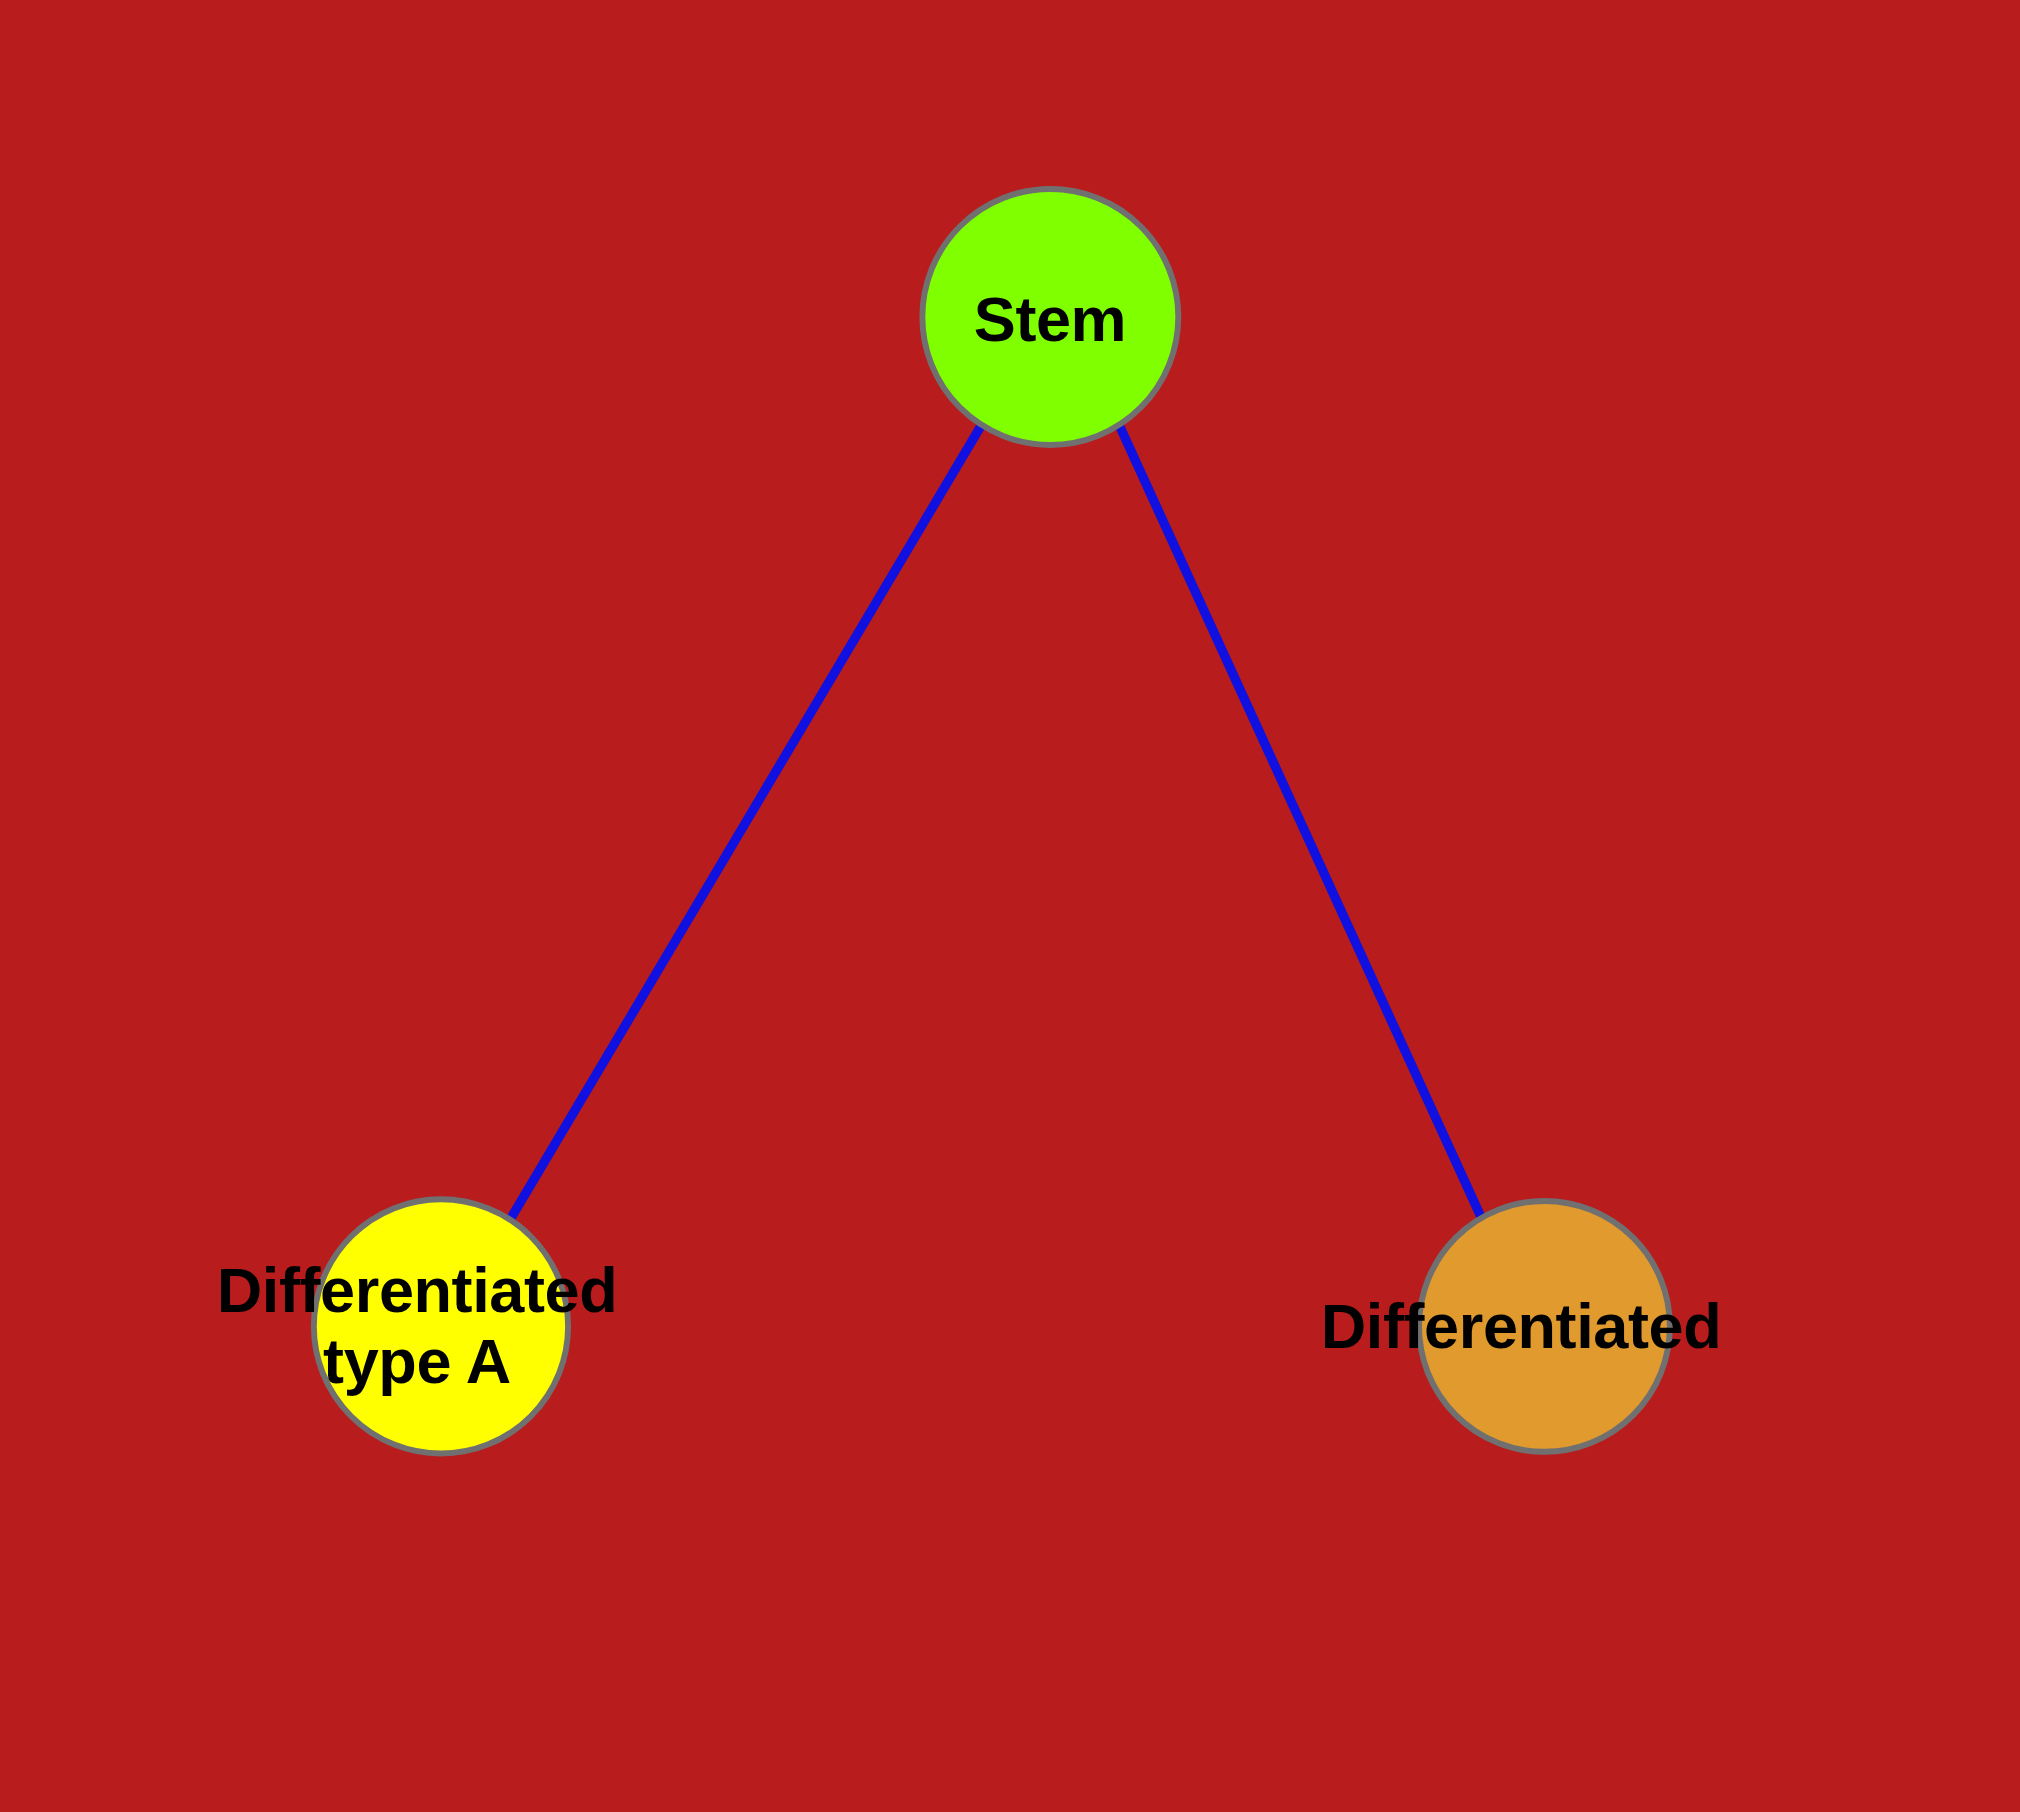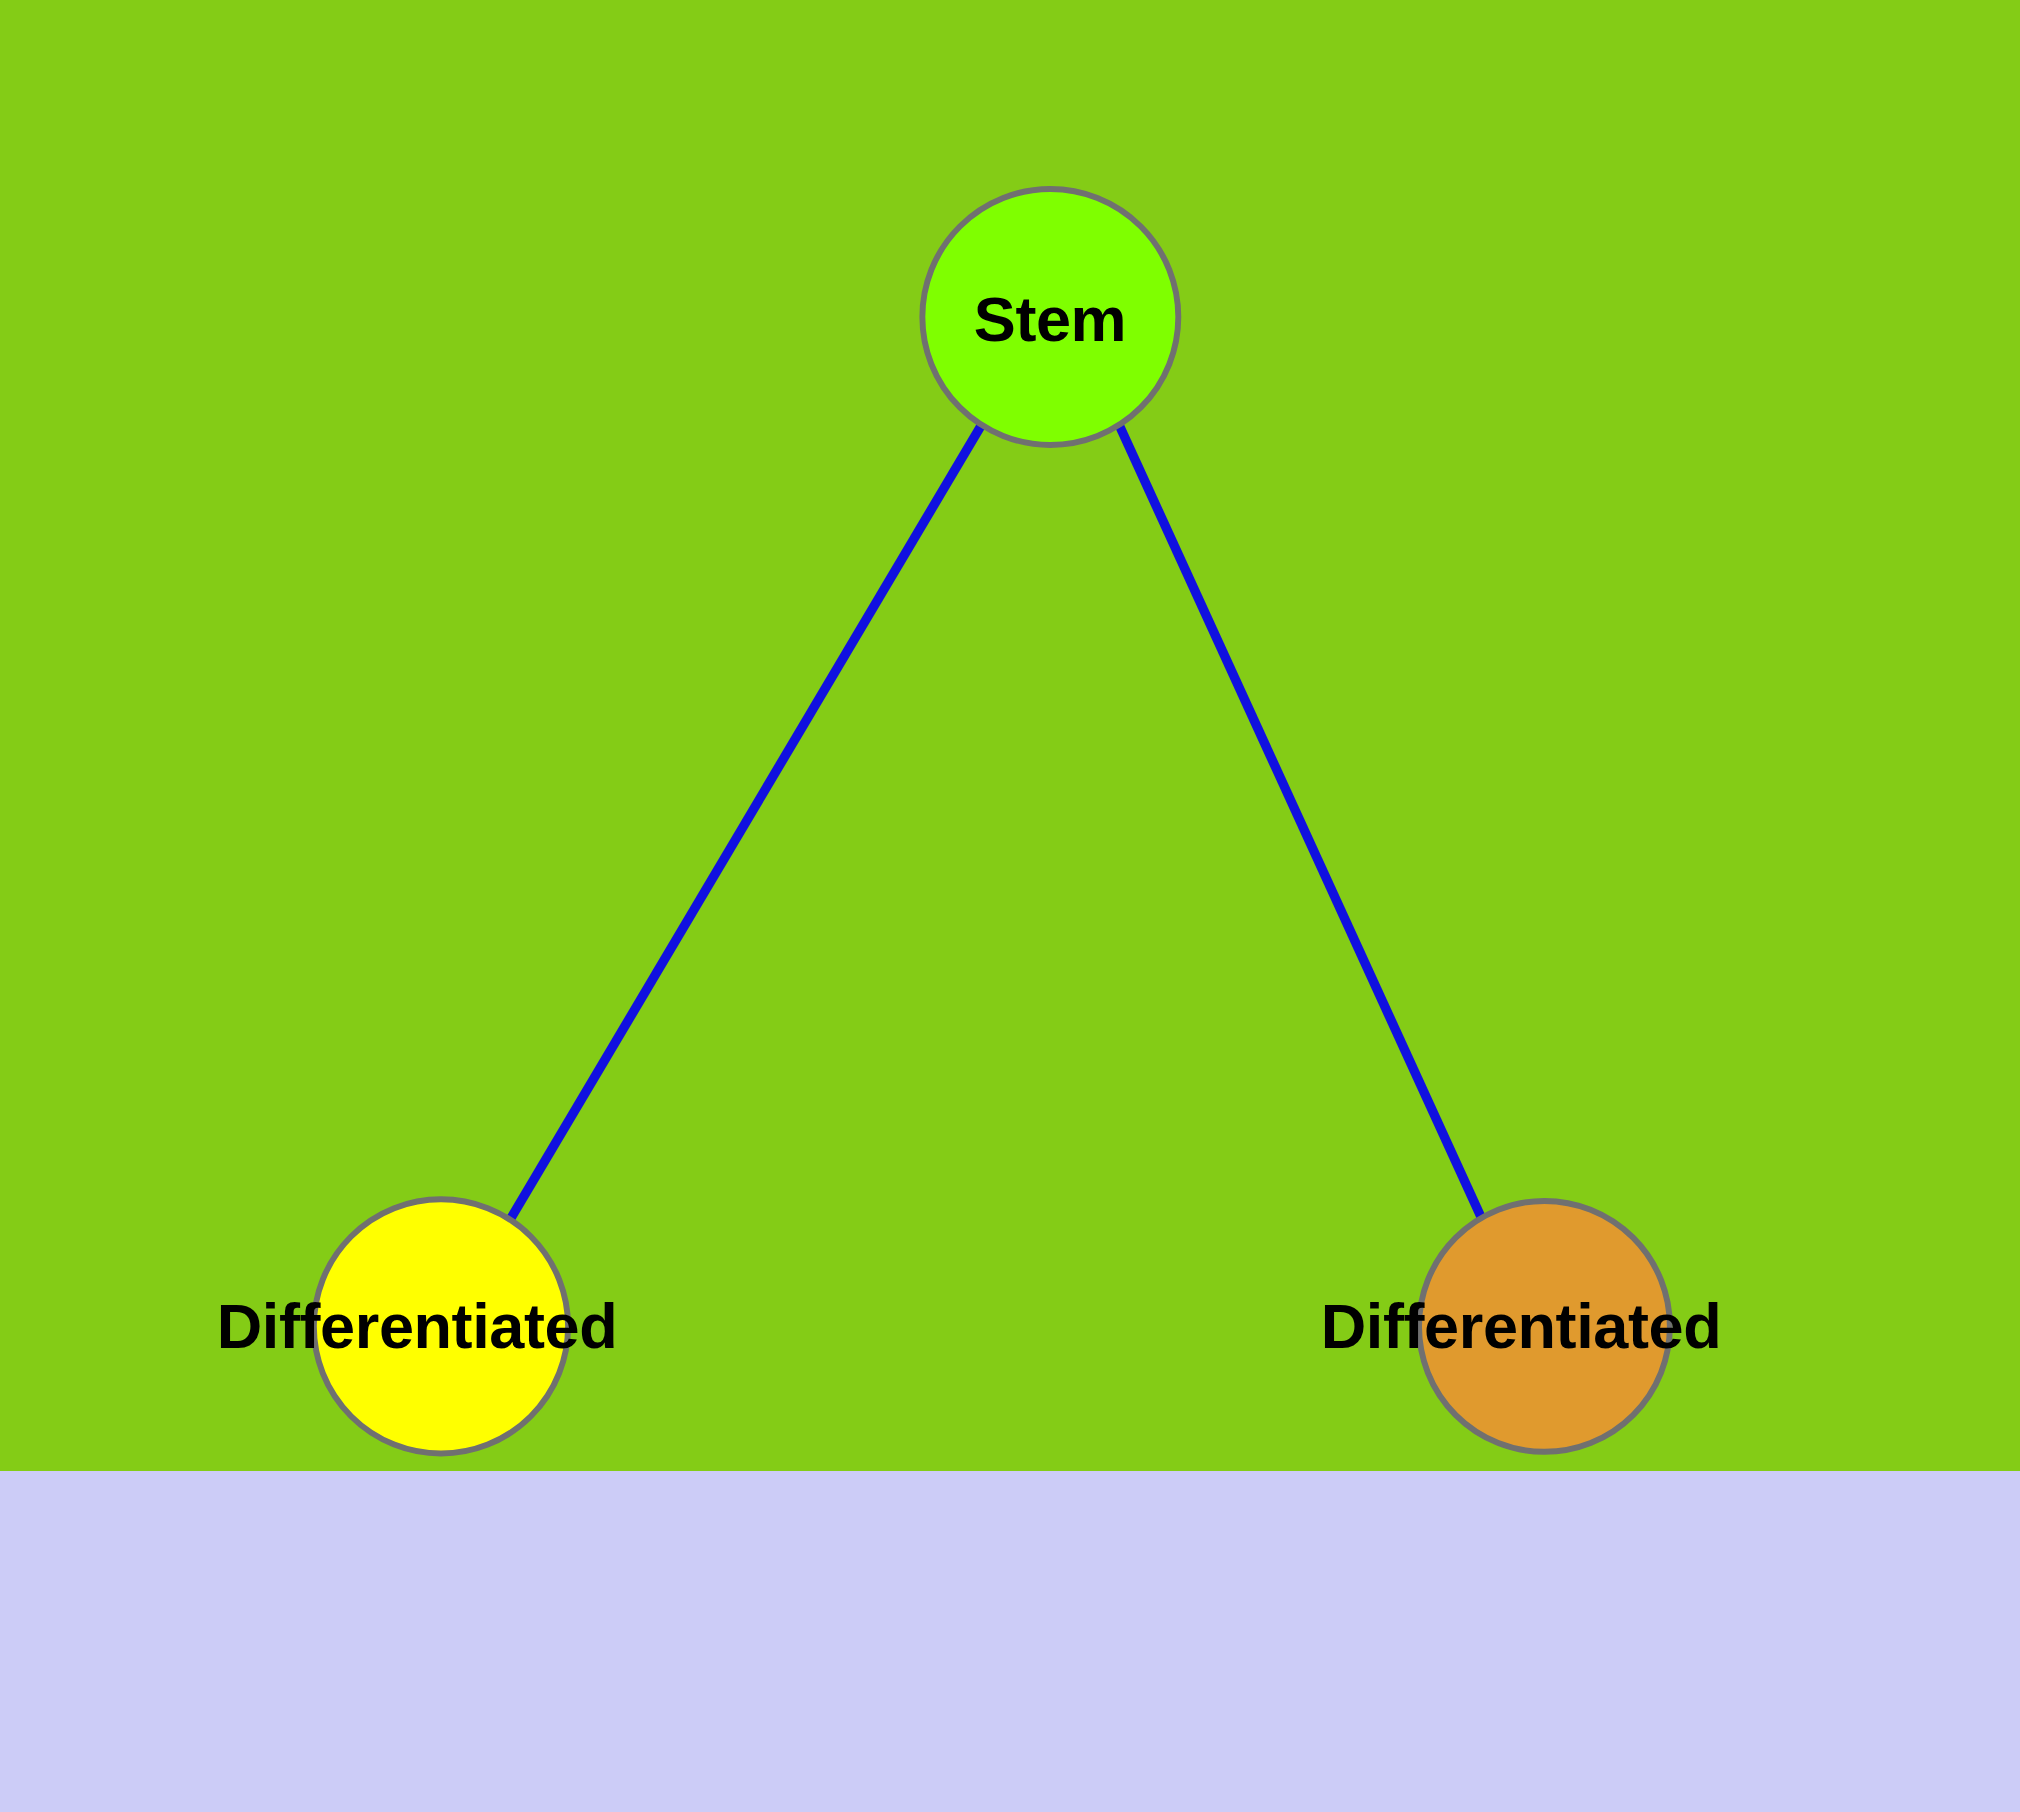--- a/index.html
+++ b/index.html
@@ -7,22 +7,22 @@
     margin: 0;
     padding: 0;
     background: #ccccf7;
   }
   body {
     font-family: "Liberation Sans", sans-serif;
   }
   #canvas {
     position: relative;
     width: 2021px;
-    height: 1471px;
-    background: #84cc16;
+    height: 1812px;
+    background: #b91c1c;
     overflow: hidden;
   }
   #graph-svg {
     position: absolute;
     left: 0;
     top: 0;
     width: 2021px;
     height: 1812px;
     display: block;
   }
@@ -52,18 +52,18 @@
       </g>
     <g id="node-layer">
         <circle cx="1239" cy="374" r="151" fill="#7fff00" stroke="#707070" stroke-width="7"></circle>
         <circle cx="520" cy="1565" r="150" fill="#ffff00" stroke="#707070" stroke-width="7"></circle>
         <circle cx="1822" cy="1565" r="148" fill="#e09a2e" stroke="#707070" stroke-width="7"></circle>
       </g>
   </svg>
 
   <div id="label-layer">
       <div class="node-label" style="left: 1050px; top: 319px;"><div>Stem</div></div>
-      <div class="node-label" style="left: 417px; top: 1326px;"><div>Differentiated</div></div>
+      <div class="node-label" style="left: 417px; top: 1326px;"><div>Differentiated</div><div>type A</div></div>
       <div class="node-label" style="left: 1521px; top: 1326px;"><div>Differentiated</div></div>
     </div>
 
 </div>
 
 
 </body></html>

